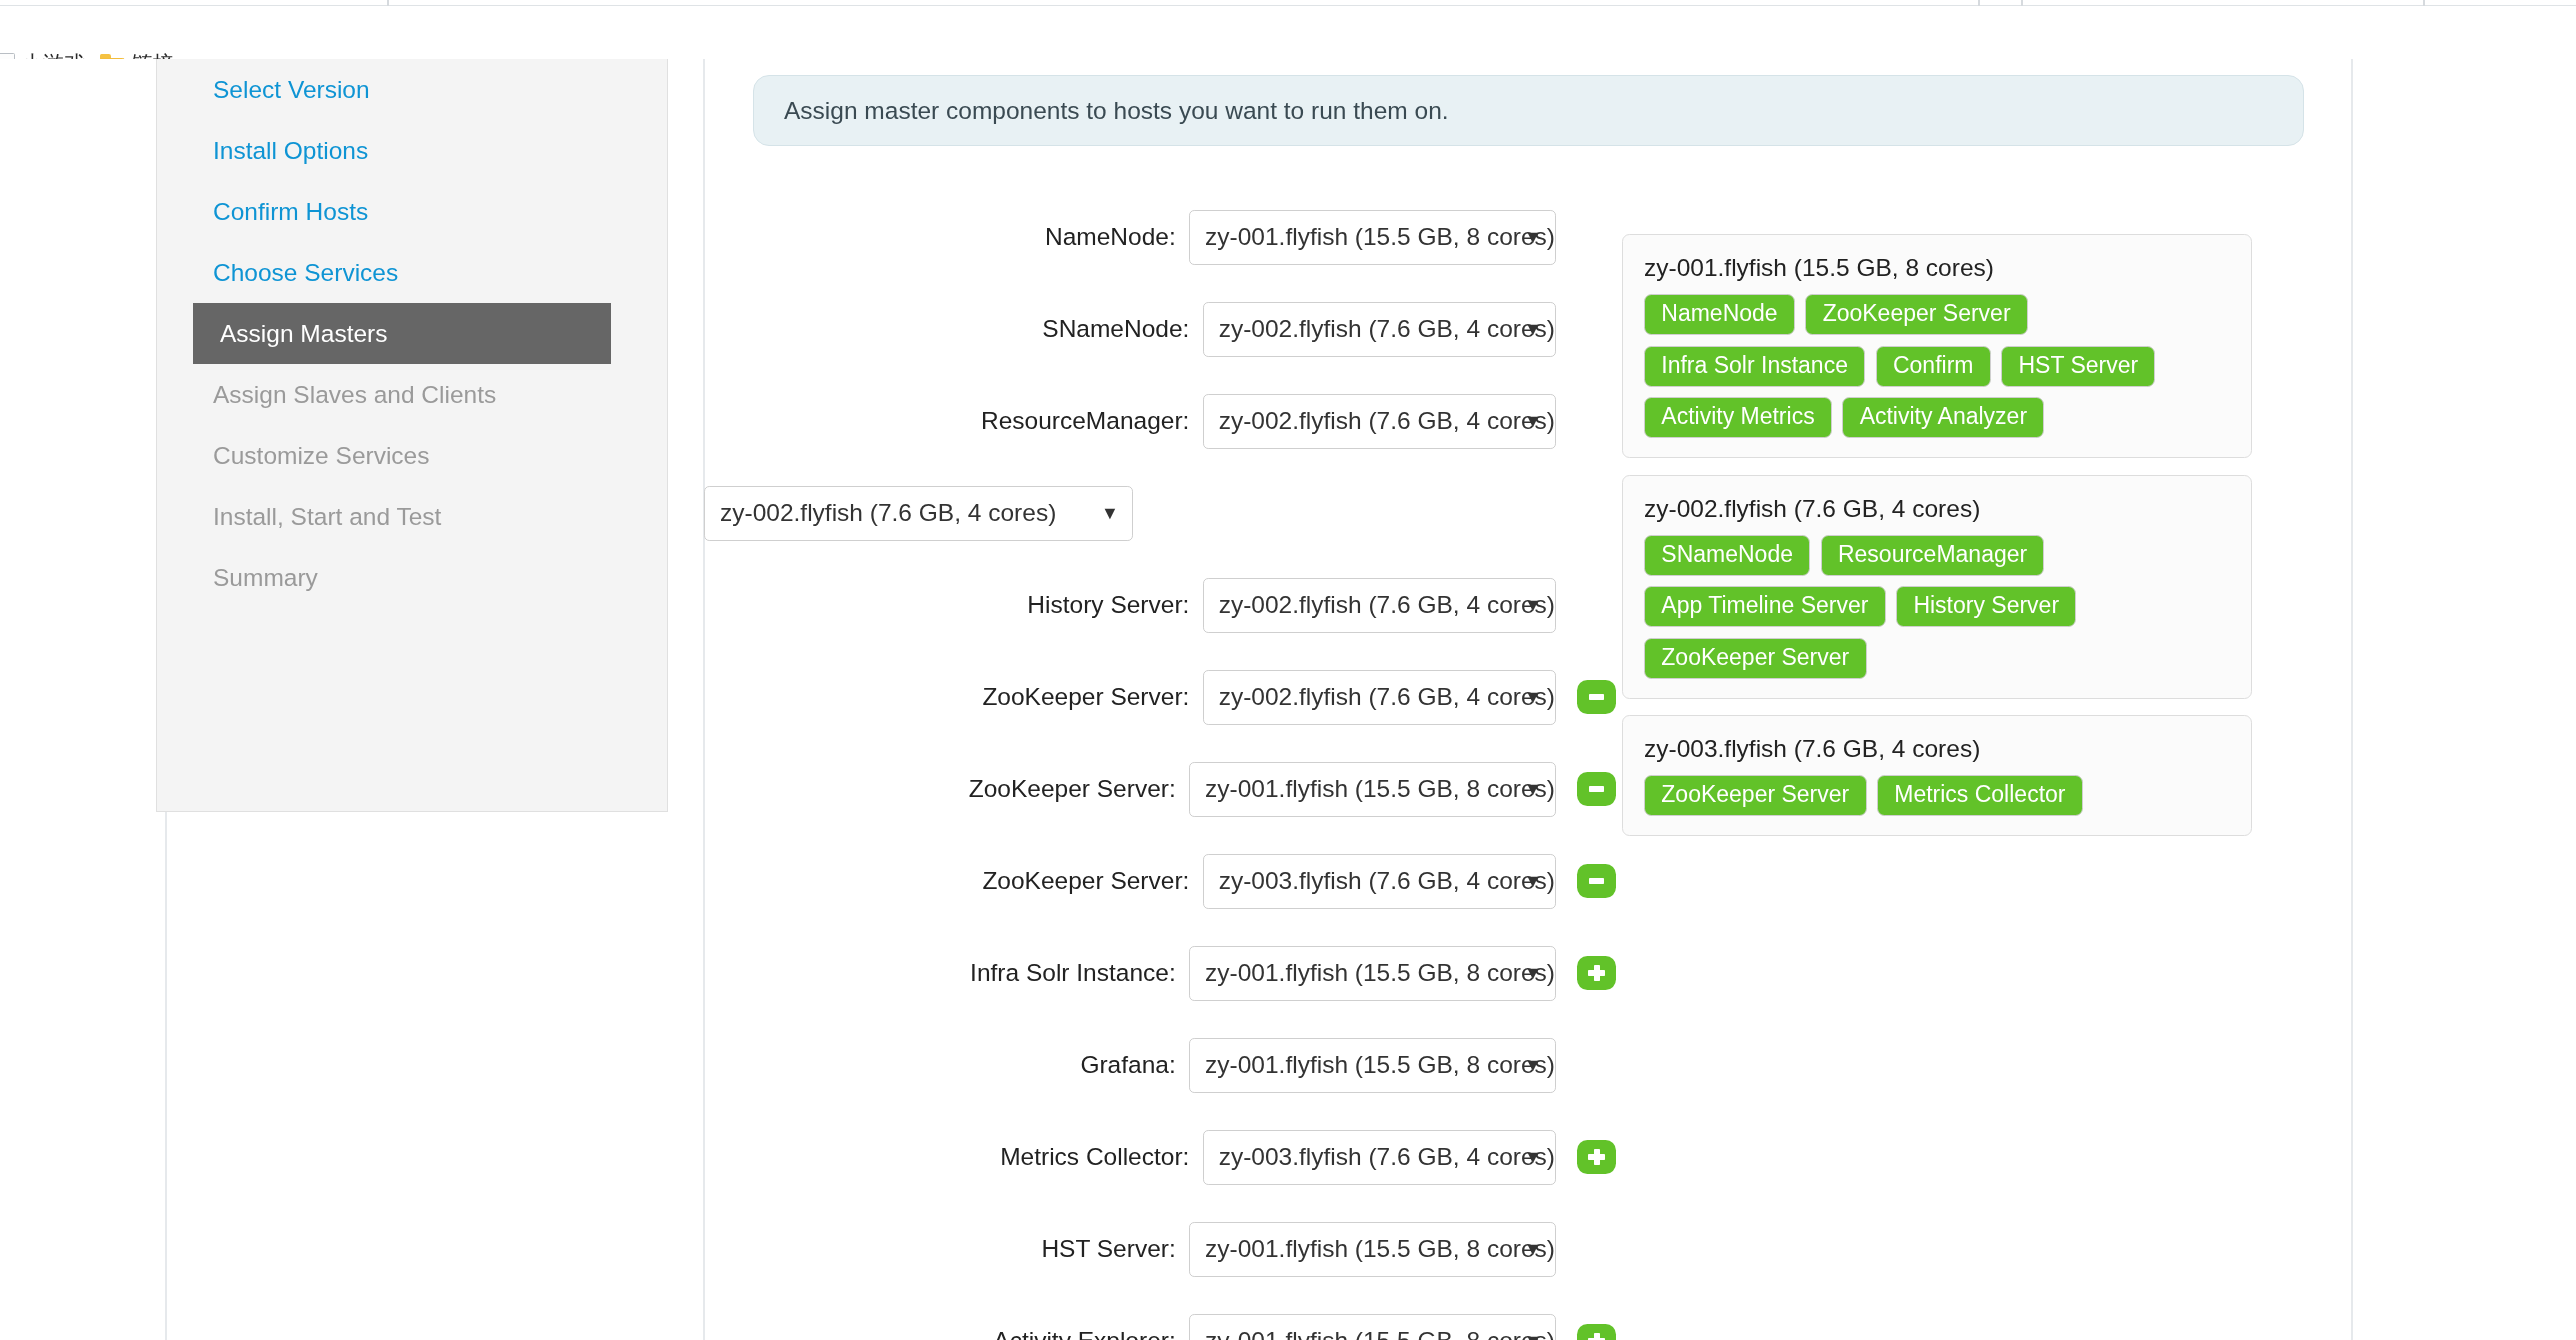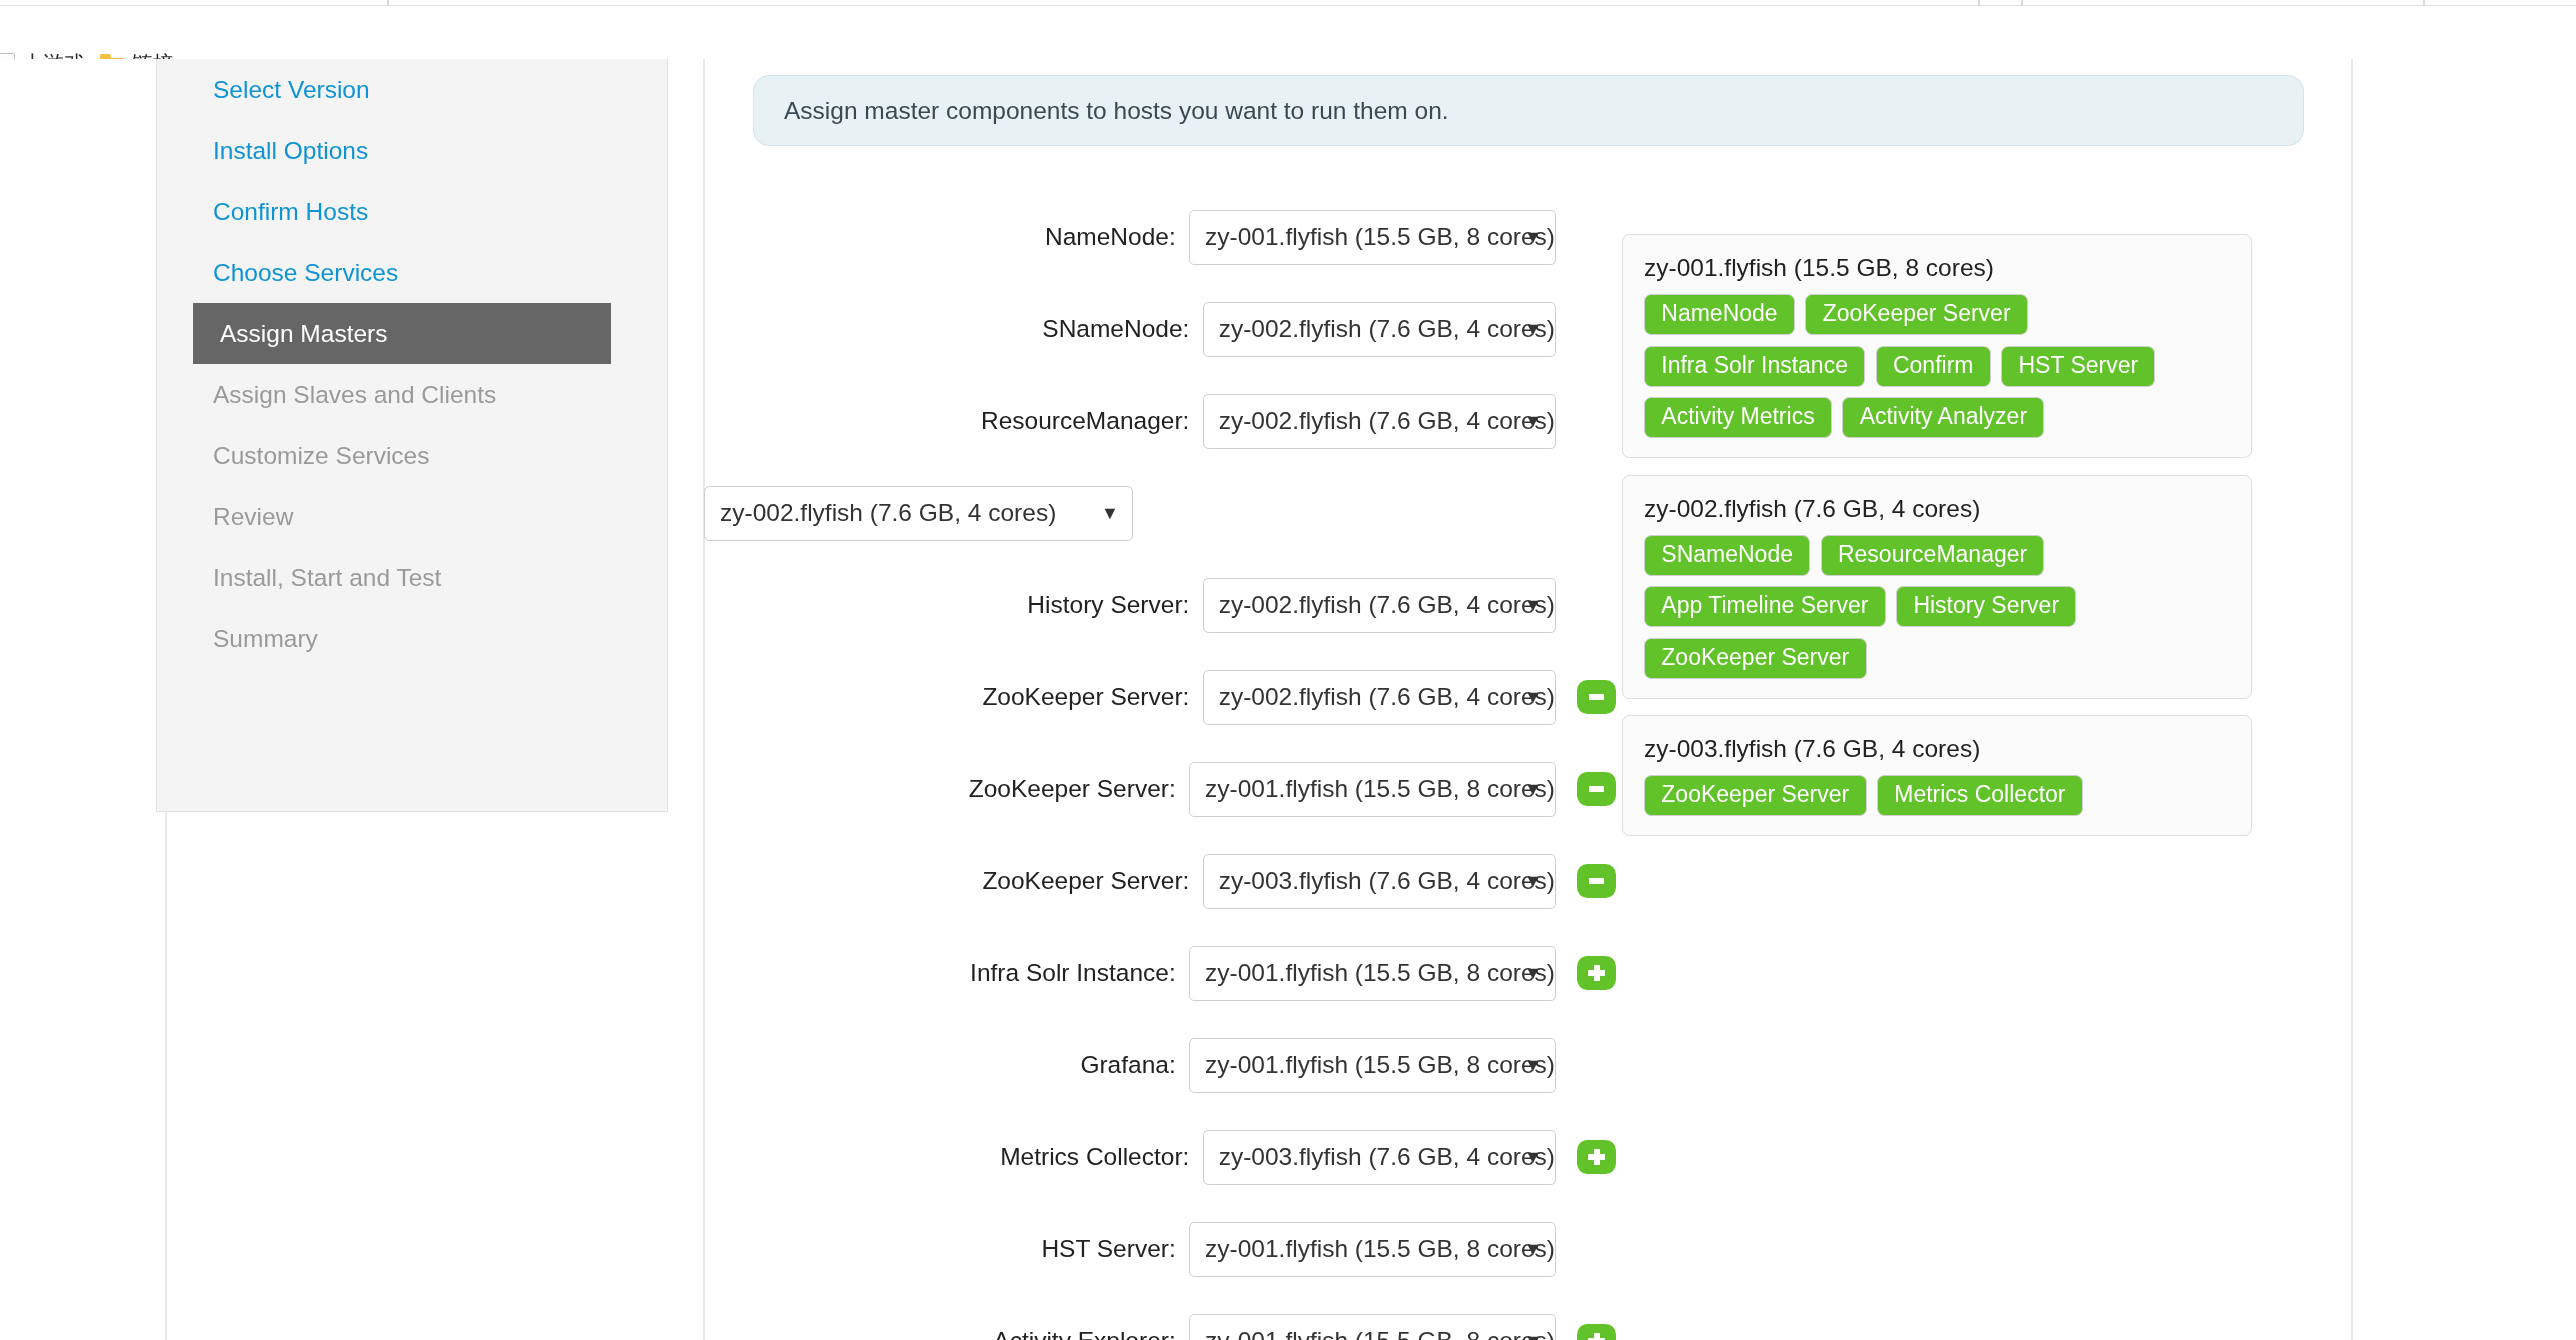--- a/index.html
+++ b/index.html
@@ -171,21 +171,20 @@
   <div class="page-vrule" style="left:2351px"></div>
 
   <nav id="wizard-sidebar">
       <div class="wz-item link">Select Version</div>
       <div class="wz-item link">Install Options</div>
       <div class="wz-item link">Confirm Hosts</div>
       <div class="wz-item link">Choose Services</div>
       <div class="wz-item active">Assign Masters</div>
       <div class="wz-item muted">Assign Slaves and Clients</div>
       <div class="wz-item muted">Customize Services</div>
-      <div class="wz-item muted">Review</div>
       <div class="wz-item muted">Install, Start and Test</div>
       <div class="wz-item muted">Summary</div>
     </nav>
 
   <main id="content">
     <div id="info-banner">Assign master components to hosts you want to run them on.</div>
     <div id="assign-form">
         <div class="form-row">
           <div class="form-label">NameNode:</div>
           <div class="select-box">

